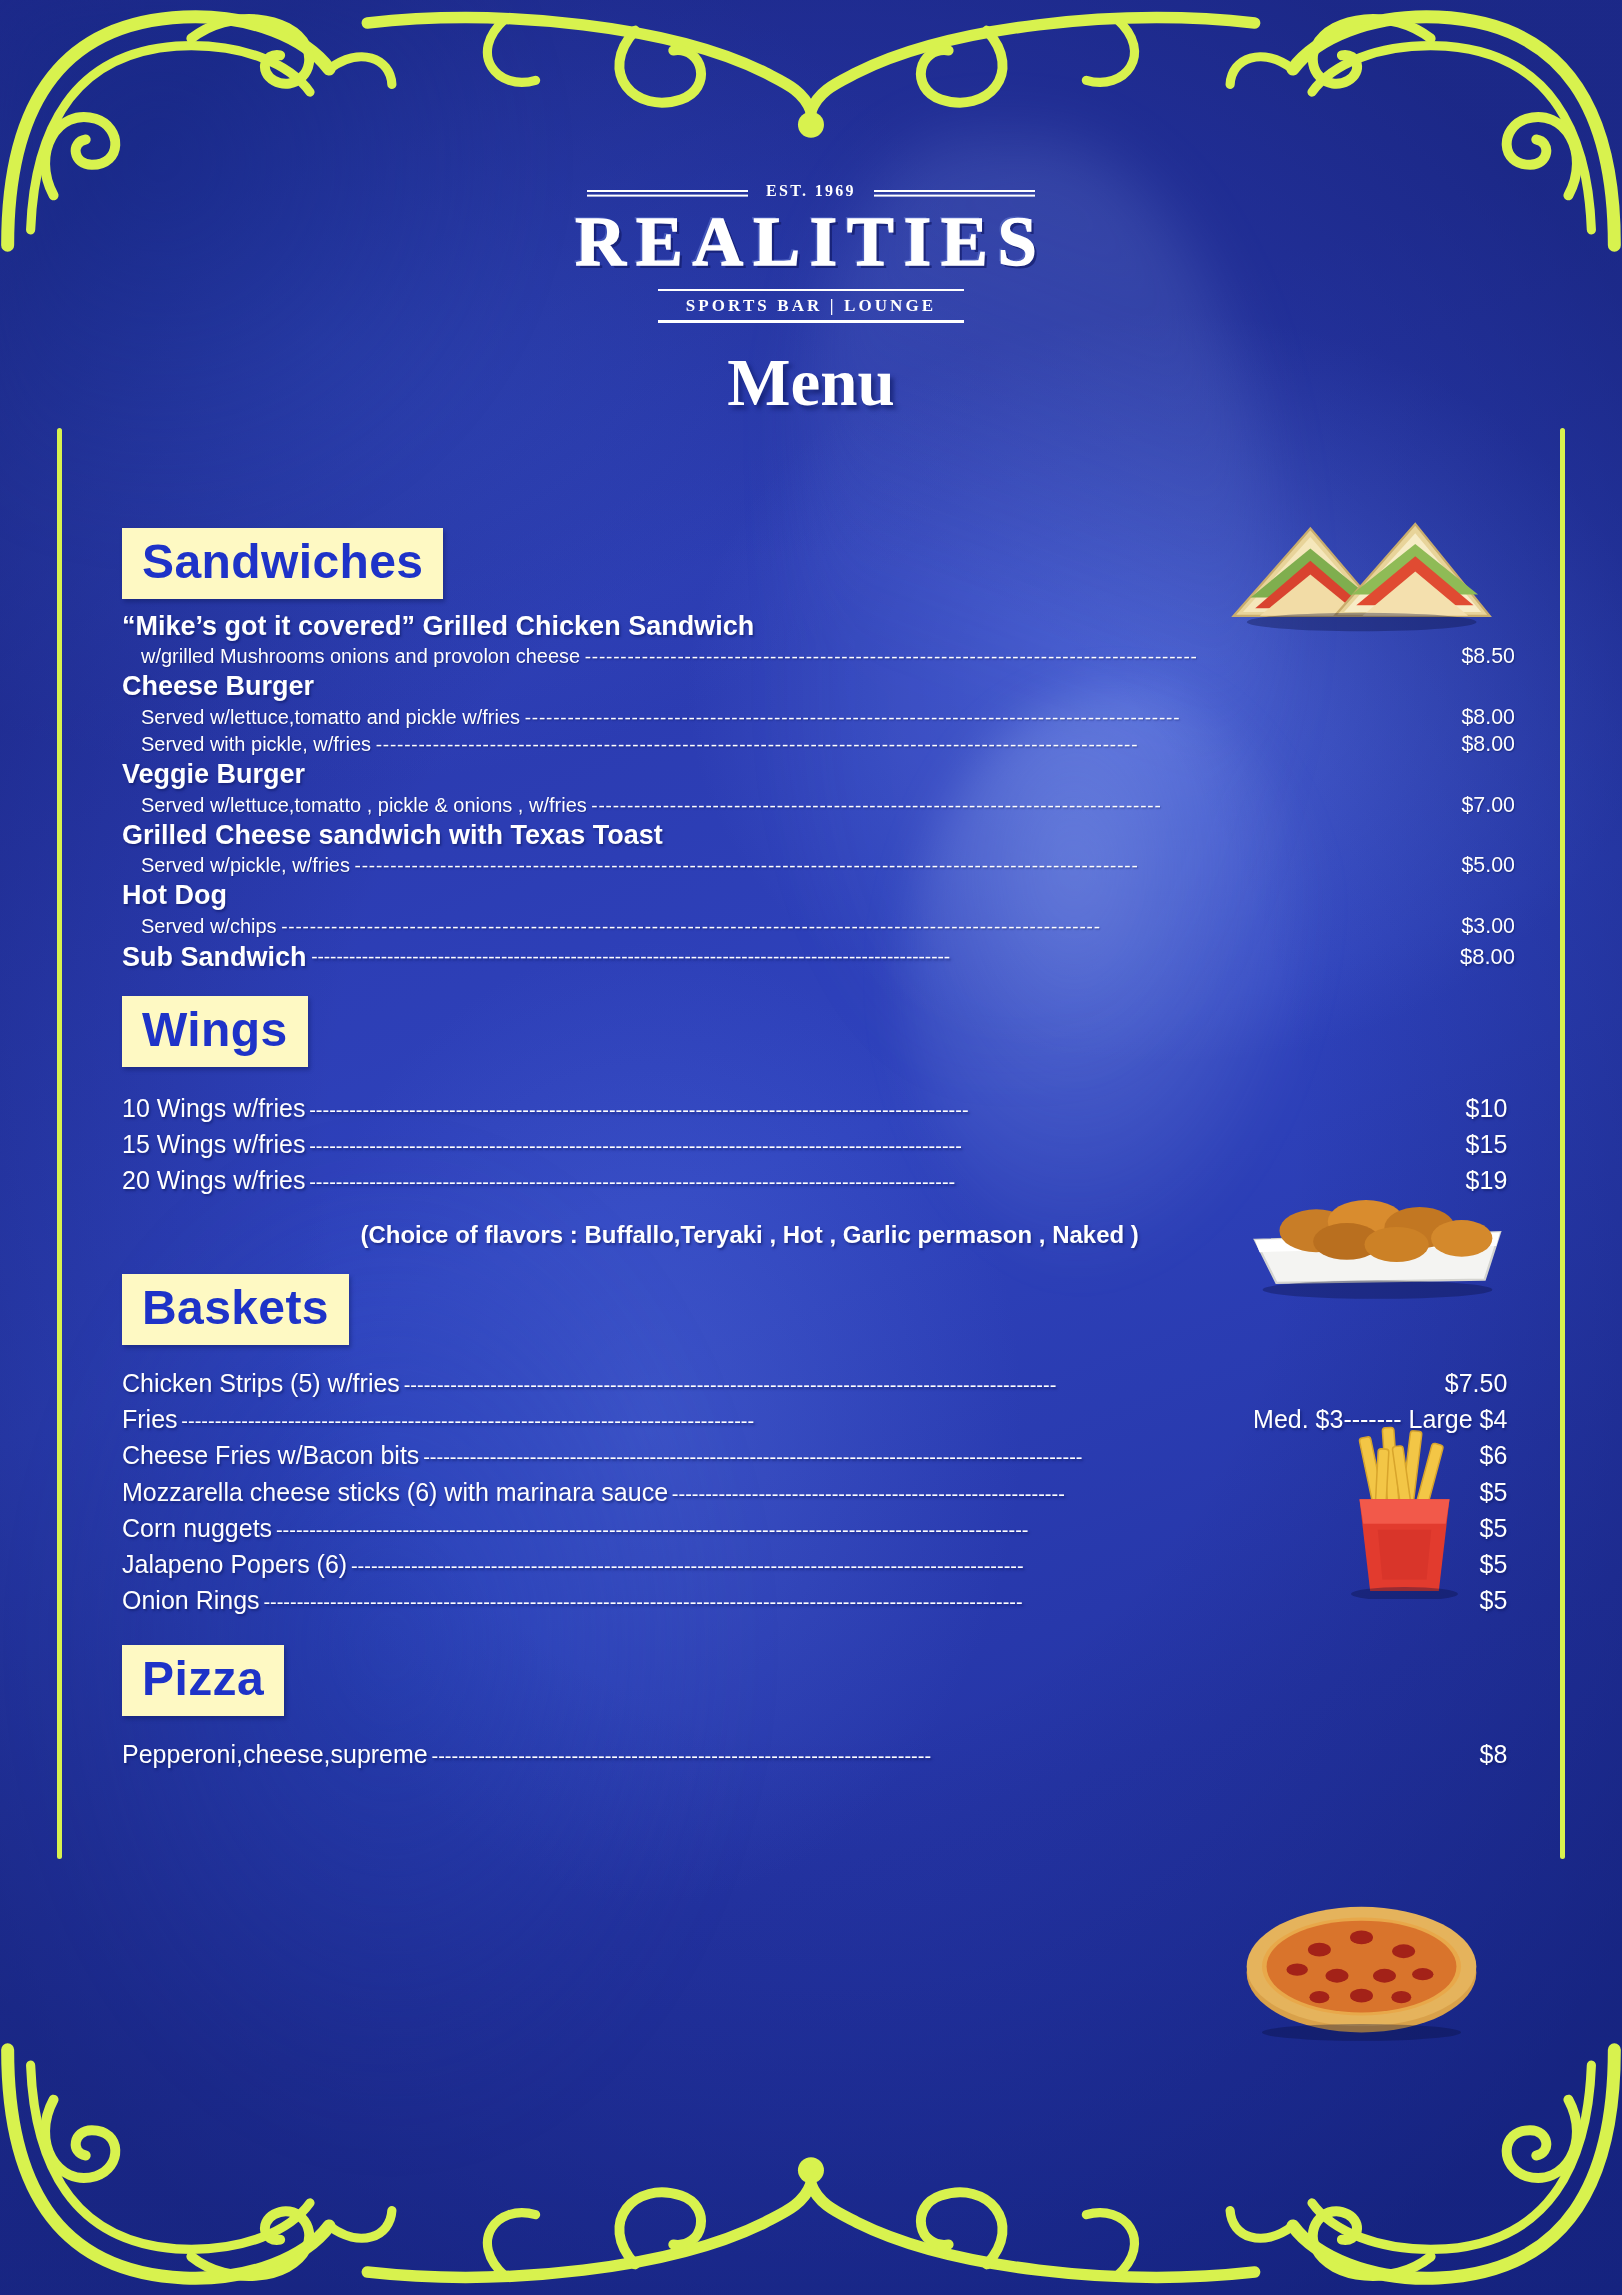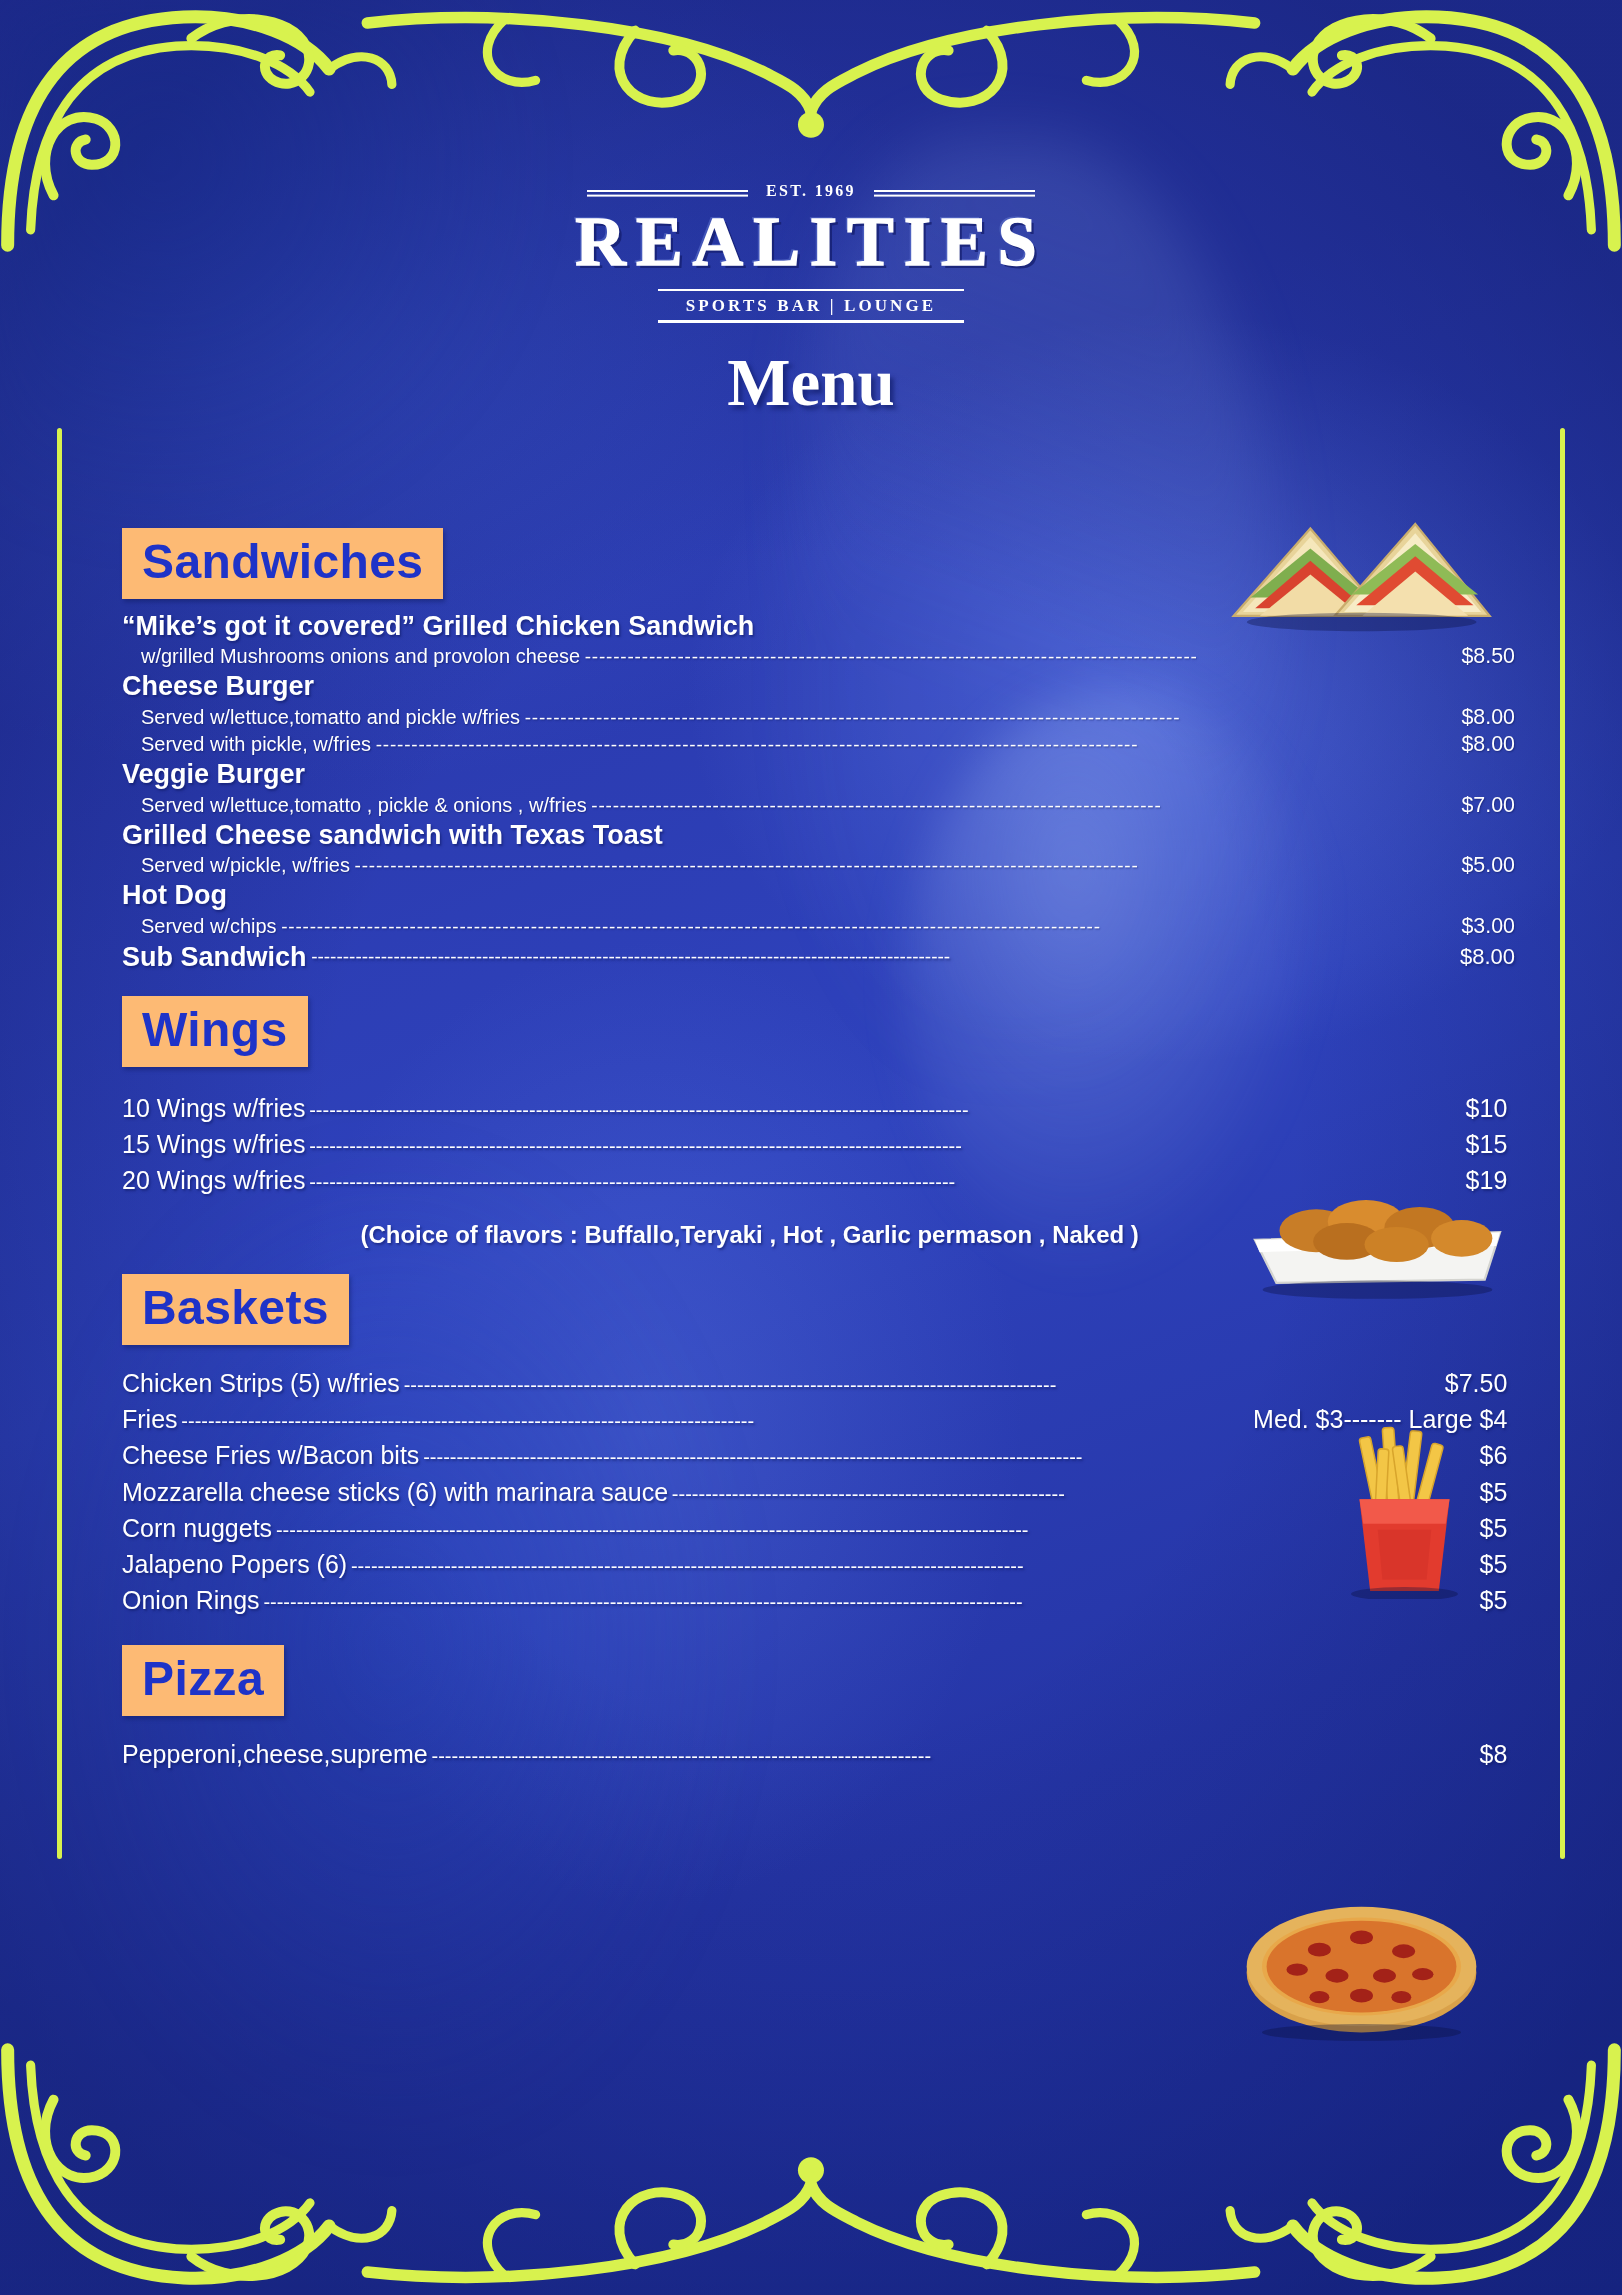--- a/index.html
+++ b/index.html
@@ -165,21 +165,21 @@
   
   #content {
     position: absolute;
     left: 122px;
     right: 107px;
     top: 528px;
   }
   .section { position: relative; }
   .sec-head {
     display: inline-block;
-    background: #fdba74;
+    background: #fef9c3;
     color: #1e33c8;
     font-family: "Liberation Sans", sans-serif;
     font-weight: bold;
     font-size: 48px;
     line-height: 1;
     padding: 10px 20px 13px 20px;
     letter-spacing: 0.4px;
     box-shadow: 2.3px 3.1px 3.8px rgba(10,20,80,0.35);
   }
 

